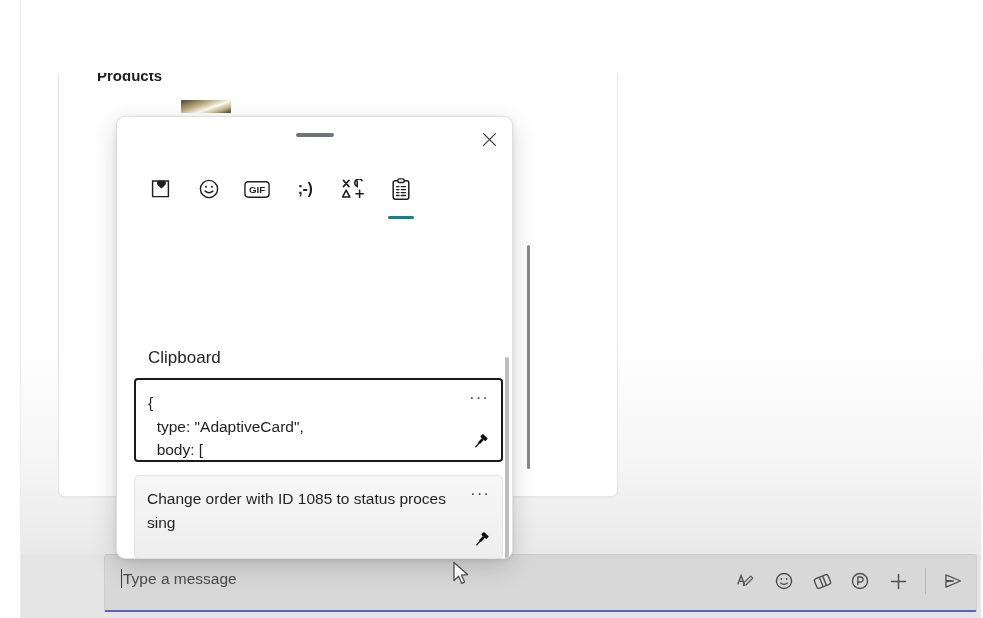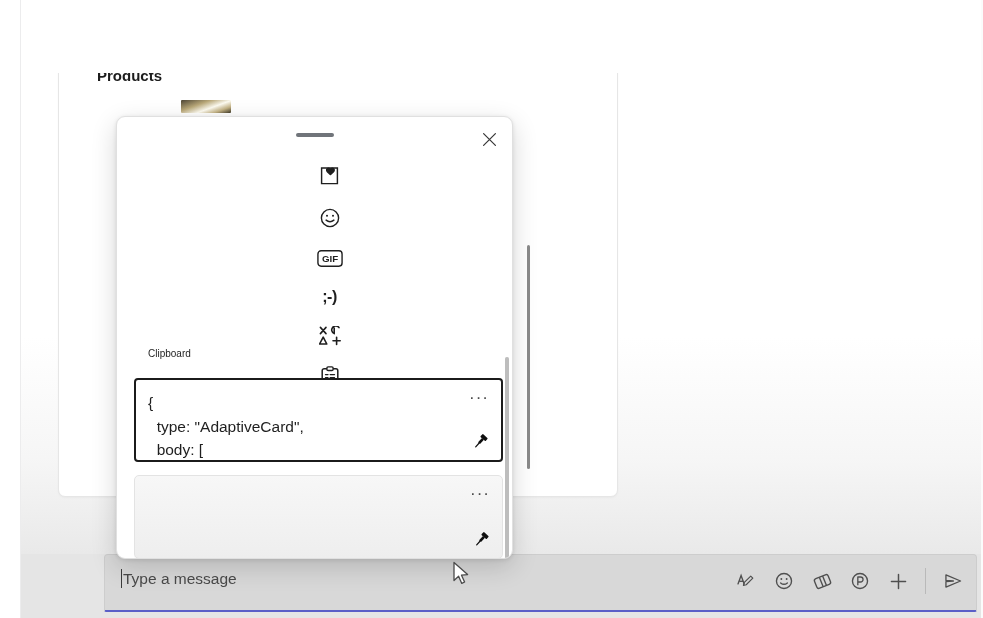--- a/index.html
+++ b/index.html
@@ -234,21 +234,20 @@
 
   
   .popup-tabs {
     position: absolute;
     left: 0; right: 0; top: 48px;
     height: 48px;
     display: flex;
     align-items: center;
     padding-left: 30px;
     gap: 20px;
-    flex-direction: column;
   }
   .ptab {
     position: relative;
     width: 28px; height: 30px;
     display: flex; align-items: center; justify-content: center;
     cursor: pointer;
     color: #1f1f1f;
   }
   .ptab svg { display: block; }
   .ptab.active::after {
@@ -264,21 +263,21 @@
     font-size: 16px;
     font-weight: bold;
     color: #1f1f1f;
     letter-spacing: -0.5px;
   }
 
   
   .popup-section-title {
     position: absolute;
     left: 31px; top: 231px;
-    font-size: 10px;
+    font-size: 17px;
     color: #242424;
   }
   .clip-list {
     position: absolute;
     left: 17px;
     right: 9px;
     top: 261px;
     bottom: 0;
     overflow: hidden;
   }
@@ -509,20 +508,22 @@
             <g transform="rotate(42 9 9)">
               <rect x="5.3" y="1.4" width="7.4" height="4.0" rx="0.8" fill="#0f0f0f"></rect>
               <rect x="7.6" y="5.1" width="2.8" height="6.2" fill="#0f0f0f"></rect>
               <path d="M9.0 11.1 L9.0 16.6" stroke="#0f0f0f" stroke-width="1.3" stroke-linecap="round" fill="none"></path>
             </g>
           </svg>
         </div>
       </div>
 
       <div class="clip-item">
+        <div class="clip-text">Change order with ID 1085 to status proces
+sing</div>
         <div class="clip-more">···</div>
         <div class="clip-pin">
           <svg width="17" height="17" viewBox="0 0 18 18">
             <g transform="rotate(42 9 9)">
               <rect x="5.3" y="1.4" width="7.4" height="4.0" rx="0.8" fill="#0f0f0f"></rect>
               <rect x="7.6" y="5.1" width="2.8" height="6.2" fill="#0f0f0f"></rect>
               <path d="M9.0 11.1 L9.0 16.6" stroke="#0f0f0f" stroke-width="1.3" stroke-linecap="round" fill="none"></path>
             </g>
           </svg>
         </div>

